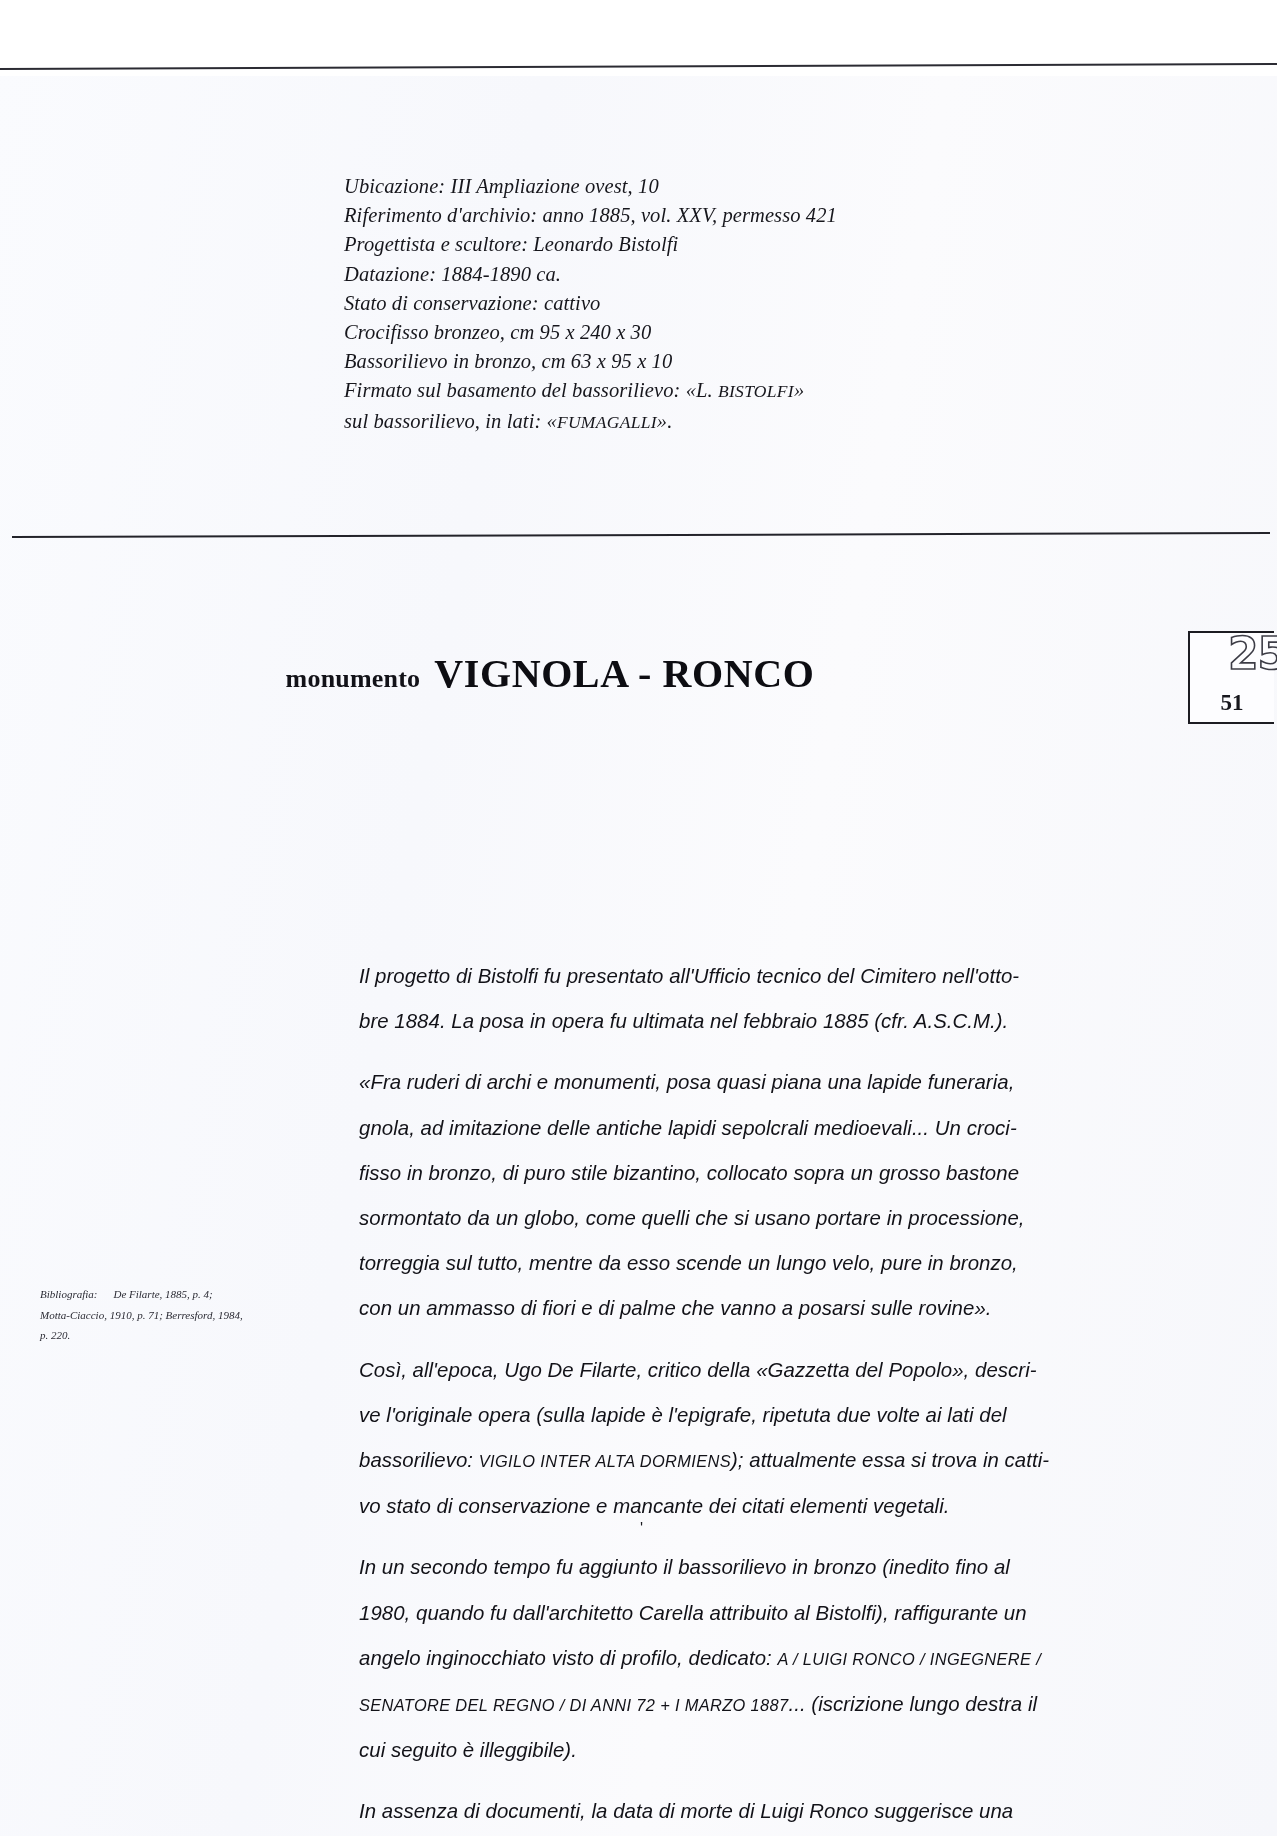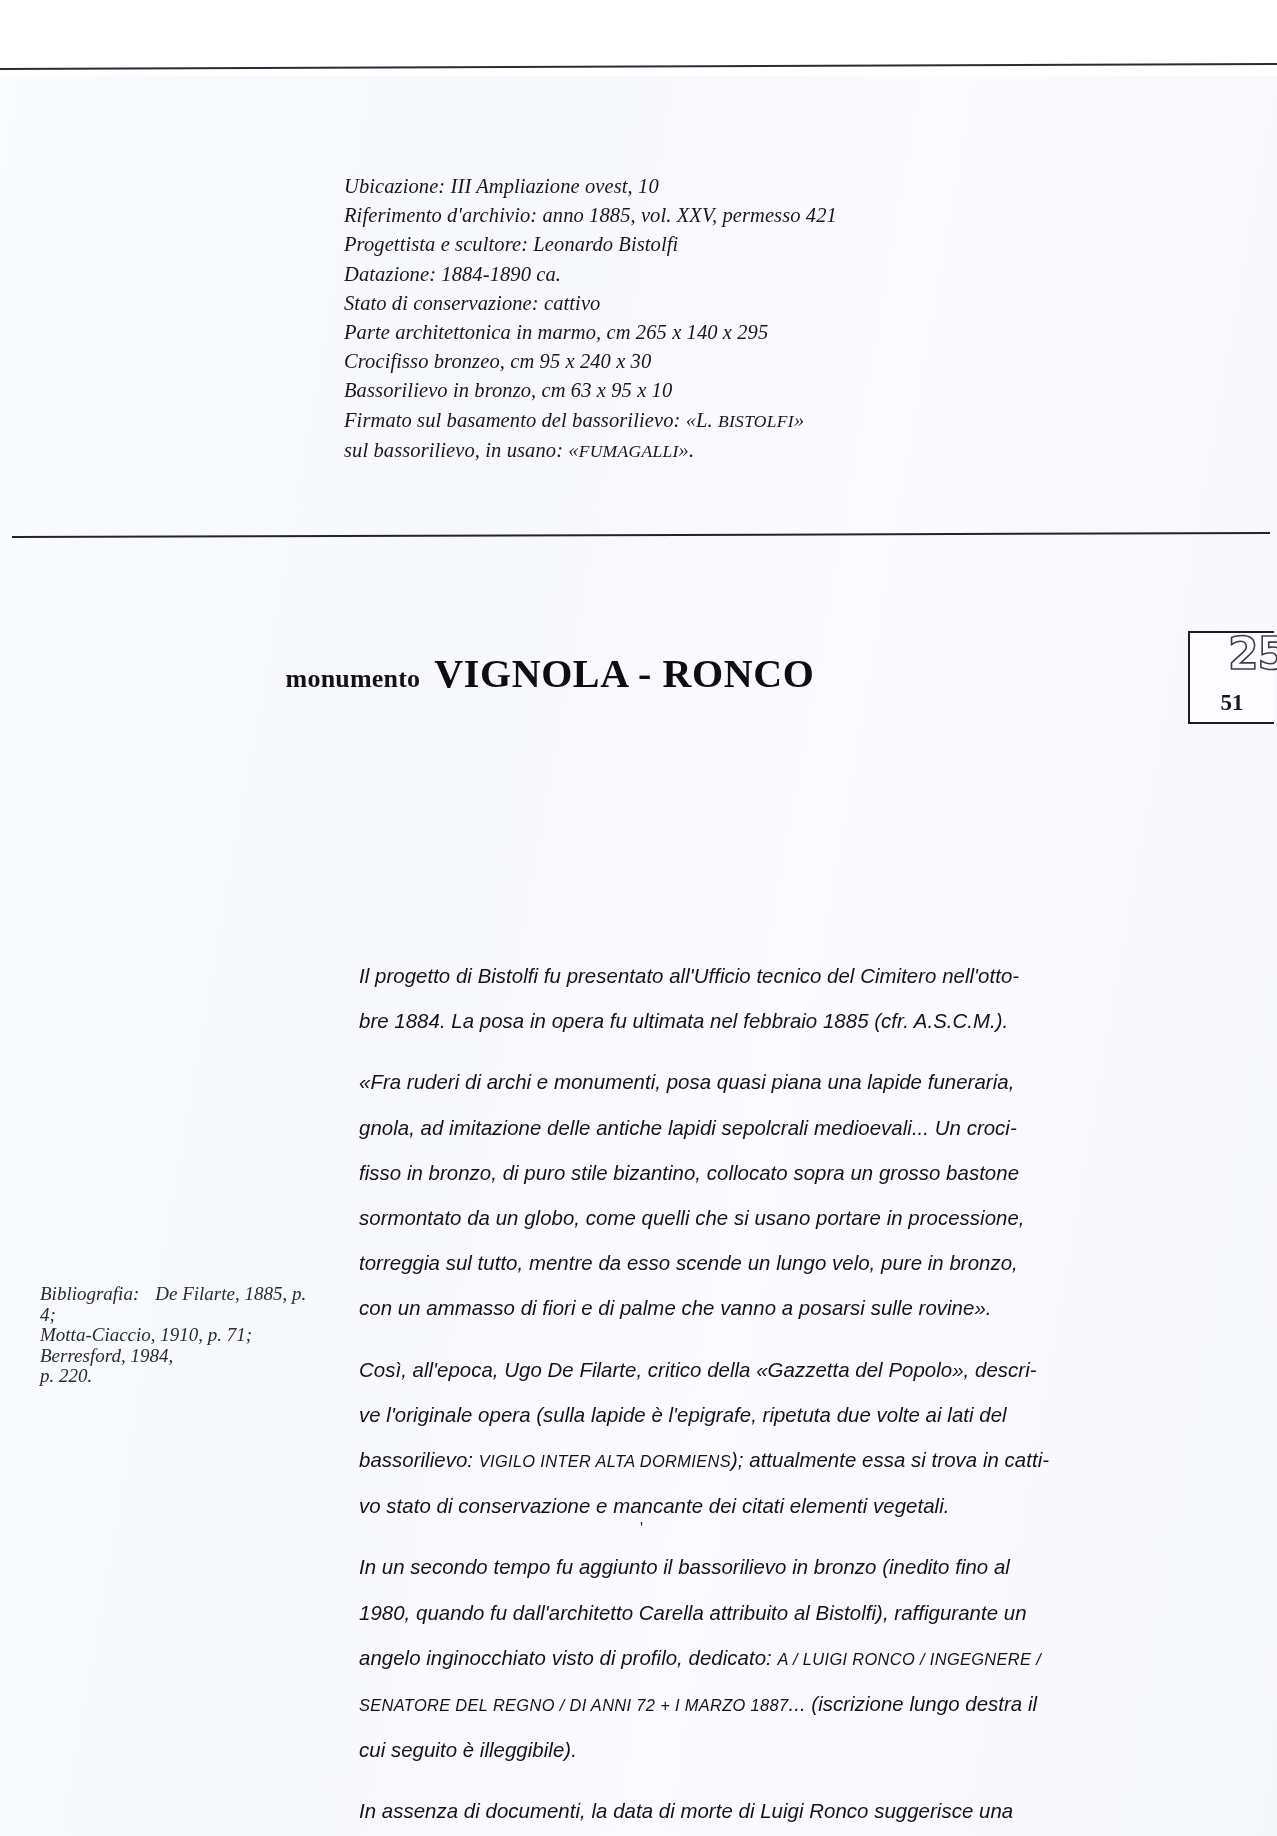--- a/index.html
+++ b/index.html
@@ -147,21 +147,21 @@
 
   
   .biblio {
     position: absolute;
     left: 40px;
     top: 1284px;
     width: 282px;
     z-index: 3;
     font-family: "Liberation Serif", serif;
     font-style: italic;
-    font-size: 19px;
+    font-size: 11px;
     line-height: 20.5px;
     color: #2a2a33;
   }
   .biblio .bl-label {
     font-style: italic;
   }
   .biblio .gap {
     display: inline-block;
     width: 16px;
   }
@@ -211,25 +211,24 @@
   <div class="scan-edge-top"></div>
   <div class="rule-top"></div>
   <div class="rule-mid"></div>
 
   <div class="meta-block">
     <div class="ln">Ubicazione: III Ampliazione ovest, 10</div>
     <div class="ln">Riferimento d'archivio: anno 1885, vol. XXV, permesso 421</div>
     <div class="ln">Progettista e scultore: Leonardo Bistolfi</div>
     <div class="ln">Datazione: 1884-1890 ca.</div>
     <div class="ln">Stato di conservazione: cattivo</div>
-    <div class="ln">Parte architettonica in marmo, cm 265 x 140 x 295</div>
     <div class="ln">Crocifisso bronzeo, cm 95 x 240 x 30</div>
     <div class="ln">Bassorilievo in bronzo, cm 63 x 95 x 10</div>
     <div class="ln"><span>Firmato sul basamento del bassorilievo: «L. </span><span class="sc">BISTOLFI</span><span>»</span></div>
-    <div class="ln"><span>sul bassorilievo, in usano: «</span><span class="sc">FUMAGALLI</span><span>».</span></div>
+    <div class="ln"><span>sul bassorilievo, in lati: «</span><span class="sc">FUMAGALLI</span><span>».</span></div>
   </div>
 
   <div class="title-row">
     <span class="title-pre">monumento</span><span class="title-main">VIGNOLA - RONCO</span>
   </div>
 
   <div class="badge">
     <div class="badge-chapter">25</div>
     <div class="badge-page">51</div>
   </div>

